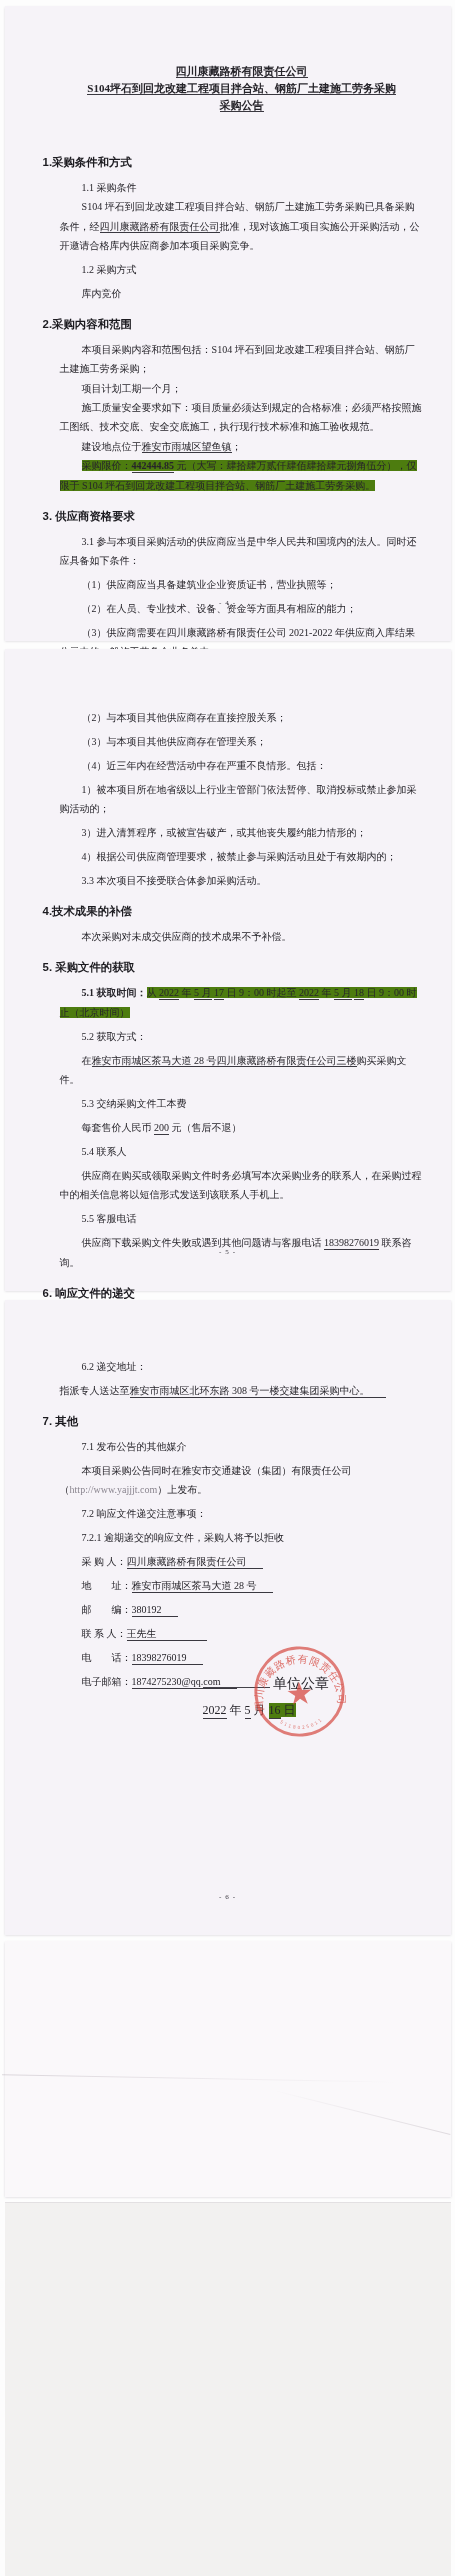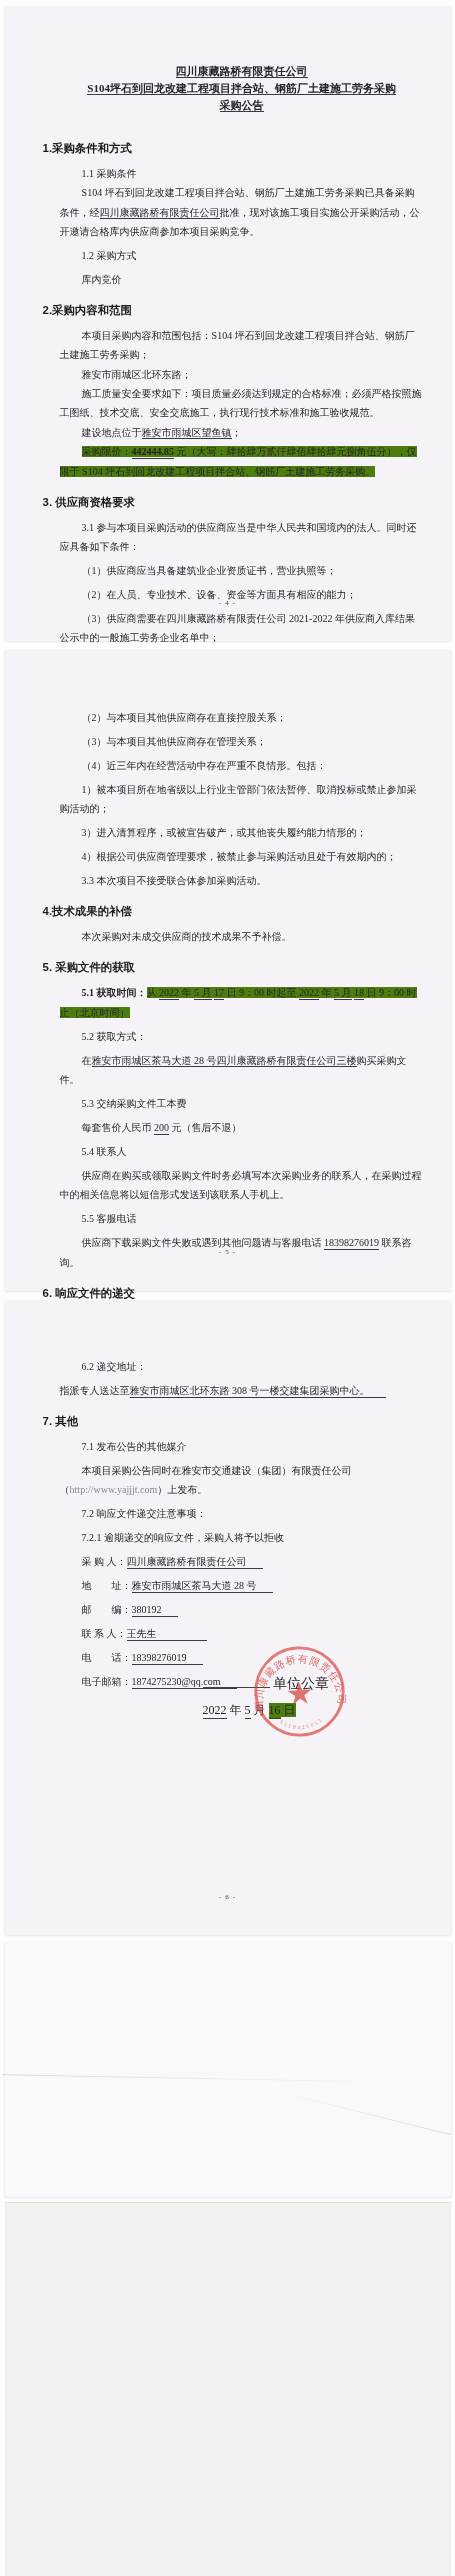--- a/index.html
+++ b/index.html
@@ -55,29 +55,29 @@
 <body>
 
 <div class="page" style="top:5.7px;height:635px;">
   <div class="inner">
     <div class="titleblock">
       <p class="tl"><span class="u">四川康藏路桥有限责任公司</span></p>
       <p class="tl"><span class="u">S104坪石到回龙改建工程项目拌合站、钢筋厂土建施工劳务采购</span></p>
       <p class="tl"><span class="u">采购公告</span></p>
     </div>
 
-    <p class="h" style="margin-top:26px;">1.采购条件和方式</p>
+    <p class="h" style="margin-top:40px;">1.采购条件和方式</p>
     <p class="ln ind">1.1 采购条件</p>
     <p class="ln ind"><span>S104 坪石到回龙改建工程项目拌合站、钢筋厂土建施工劳务采购已具备采购条件，经</span><span class="u">四川康藏路桥有限责任公司</span><span>批准，现对该施工项目实施公开采购活动，公开邀请合格库内供应商参加本项目采购竞争。</span></p>
     <p class="ln ind sp">1.2 采购方式</p>
     <p class="ln ind sp">库内竞价</p>
 
     <p class="h">2.采购内容和范围</p>
     <p class="ln ind">本项目采购内容和范围包括：S104 坪石到回龙改建工程项目拌合站、钢筋厂土建施工劳务采购；</p>
-    <p class="ln ind">雅安市雨城区北环东路；</p>
+    <p class="ln ind">项目计划工期一个月；</p>
     <p class="ln ind">施工质量安全要求如下：项目质量必须达到规定的合格标准；必须严格按照施工图纸、技术交底、安全交底施工，执行现行技术标准和施工验收规范。</p>
     <p class="ln ind"><span>建设地点位于</span><span class="u">雅安市雨城区望鱼镇</span><span>；</span></p>
     <p class="ln ind"><span class="hl"><span>采购限价：</span><span class="u b">442444.85</span><span> 元（大写：肆拾肆万贰仟肆佰肆拾肆元捌角伍分），仅限于 S104 坪石到回龙改建工程项目拌合站、钢筋厂土建施工劳务采购。</span></span></p>
 
     <p class="h">3. 供应商资格要求</p>
     <p class="ln ind">3.1 参与本项目采购活动的供应商应当是中华人民共和国境内的法人。同时还应具备如下条件：</p>
     <p class="ln ind sp">（1）供应商应当具备建筑业企业资质证书，营业执照等；</p>
     <p class="ln ind sp">（2）在人员、专业技术、设备、资金等方面具有相应的能力；</p>
     <p class="ln ind sp">（3）供应商需要在四川康藏路桥有限责任公司 2021-2022 年供应商入库结果公示中的一般施工劳务企业名单中；</p>
     <p class="ln ind sp">3.2 供应商不得存在下列情形之一：</p>

